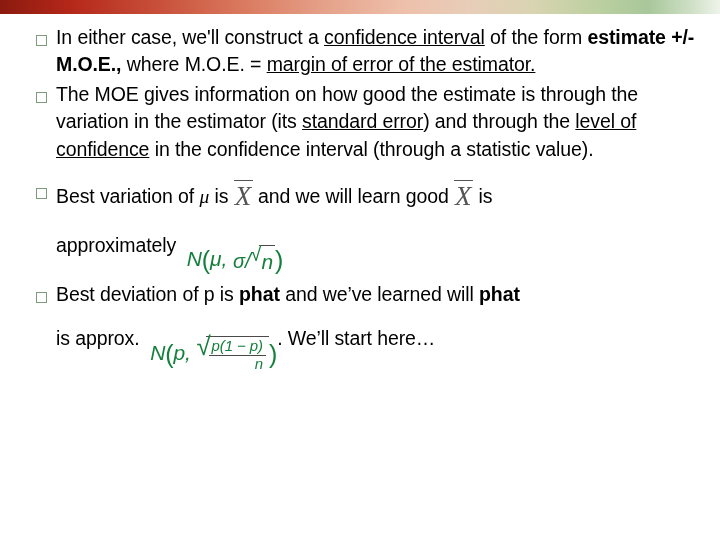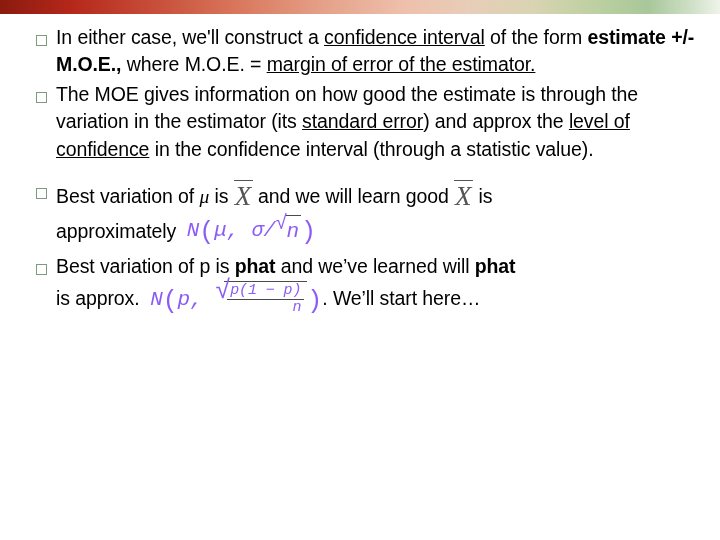--- a/index.html
+++ b/index.html
@@ -78,24 +78,25 @@
     font-family: "Liberation Serif", serif;
     font-style: italic;
     font-size: 27px;
     color: #555555;
     vertical-align: -2px;
     letter-spacing: 0.5px;
   }
   .inline-math {
     display: inline-block;
     vertical-align: middle;
-    font-family: Liberation Mono, monospace;
+    font-family: Liberation Sans, sans-serif;
     font-style: italic;
     font-size: 21px;
-    color: #8b5cf6;
+    color: #15803d;
+    margin-top: 28px;
   }
   .paren {
     font-style: normal;
     font-size: 25px;
     vertical-align: -3px;
   }
   .frac {
     display: inline-block;
     vertical-align: middle;
     text-align: right;
@@ -155,21 +156,21 @@
       <div class="btext">
         <span>In either case, we'll construct a </span><span class="u">confidence interval</span><span> of the form  </span><span class="b">estimate +/- M.O.E.,</span><span>  where  M.O.E. = </span><span class="u">margin of error of the estimator.</span>
       </div>
     </div>
 
     <div class="bullet-row">
       <div class="marker">
           <span class="sq"></span>
         </div>
       <div class="btext">
-        <span>The MOE gives information on how good the estimate is through the variation in the estimator (its </span><span class="u">standard error</span><span>) and approx the </span><span class="u">level of confidence</span><span> in the confidence interval (through a statistic value).</span>
+        <span>The MOE gives information on how good the estimate is through the variation in the estimator (its </span><span class="u">standard error</span><span>) and through the </span><span class="u">level of confidence</span><span> in the confidence interval (through a statistic value).</span>
       </div>
     </div>
 
     <div class="bullet-gap"></div>
 
 
     <div class="bullet-gap"></div>
 
     <div class="bullet-row">
       <div class="marker">
@@ -184,20 +185,20 @@
         <span>approximately</span>&nbsp;
         <span class="inline-math"><span>N</span><span class="paren">(</span><span>μ</span>,&nbsp;<span class="sigma-frac"><span>σ</span><span>/</span></span><span class="radical"><span class="sign">√</span><span class="bar">n</span></span><span class="paren">)</span></span>
       </div>
     </div>
 
     <div class="bullet-row">
       <div class="marker">
           <span class="sq"></span>
         </div>
       <div class="btext">
-        <span>Best variation of  p is </span><span class="b">phat</span><span> and we’ve learned will </span><span class="b">phat</span><br>
+        <span>Best deviation of  p is </span><span class="b">phat</span><span> and we’ve learned will </span><span class="b">phat</span><br>
         <span>is approx.</span>&nbsp;
         <span class="inline-math"><span>N</span><span class="paren">(</span><span>p</span>,&nbsp;<span class="radical"><span class="sign" style="font-size:26px; top:-3px;">√</span><span class="bar"><span class="frac"><span class="num">p(1 − p)</span><span class="den">n</span></span></span></span><span class="paren">)</span></span><span>.  We’ll start here…</span>
       </div>
     </div>
 
   </div>
 </div>
 
 </body></html>

